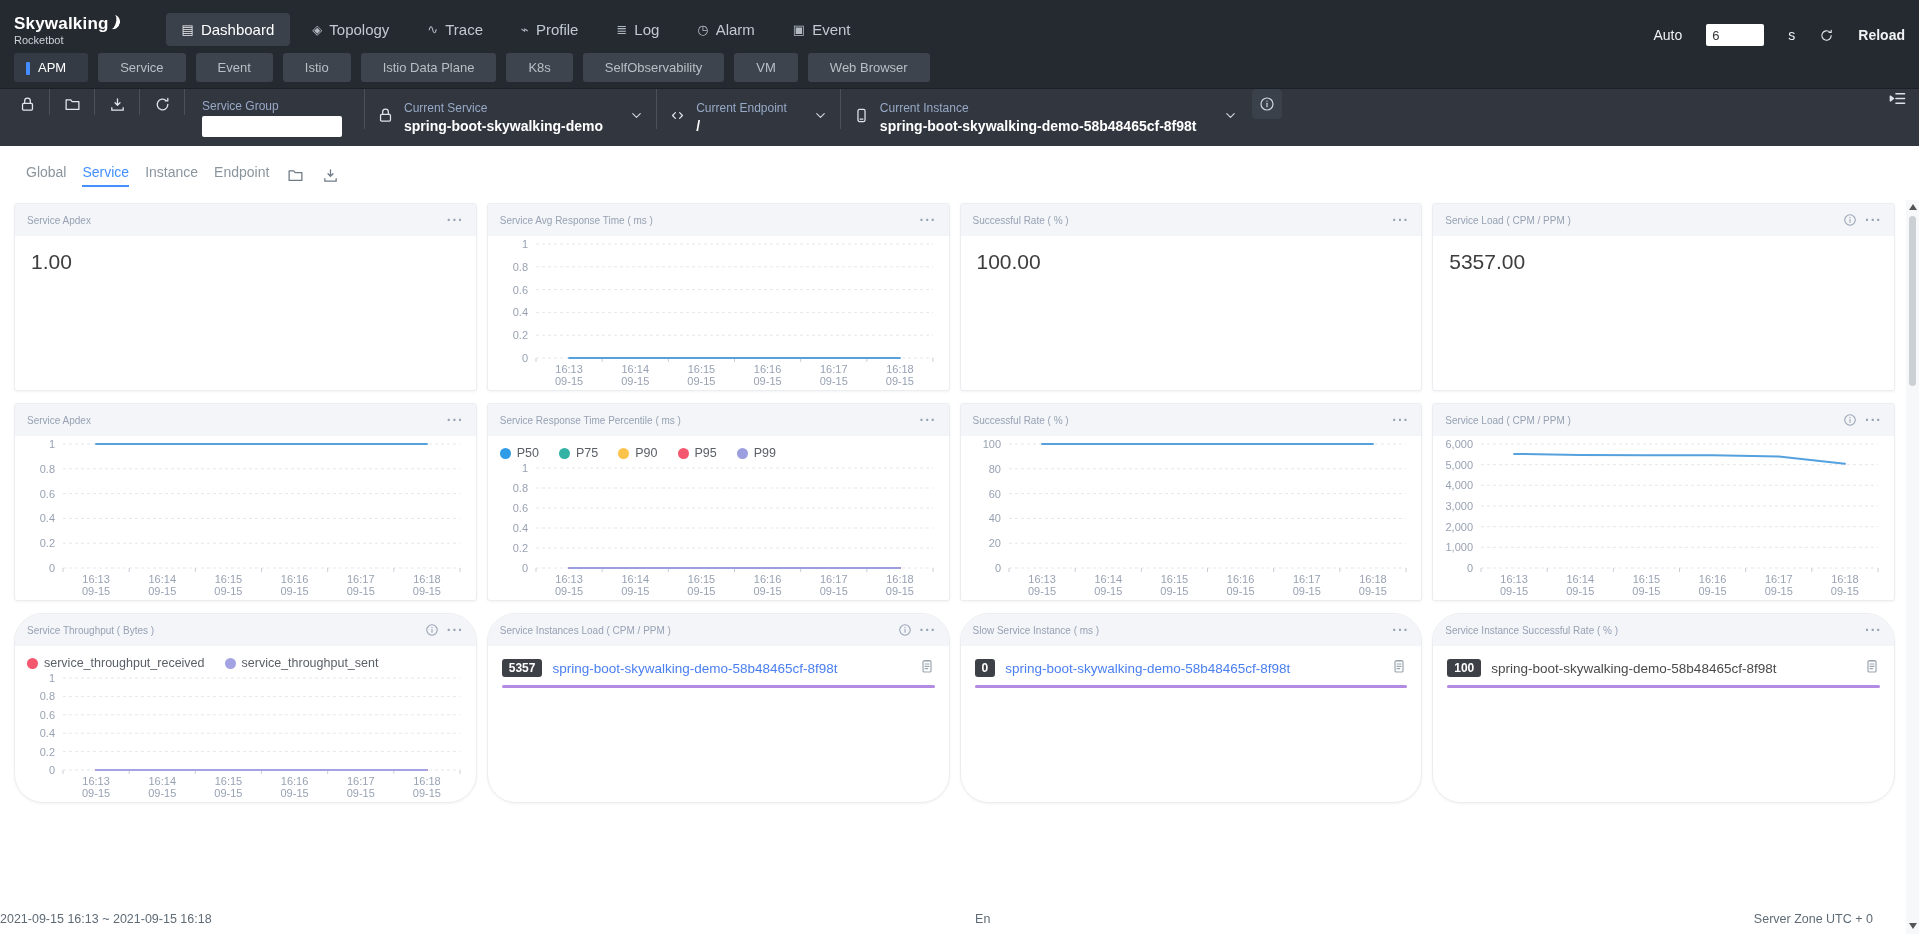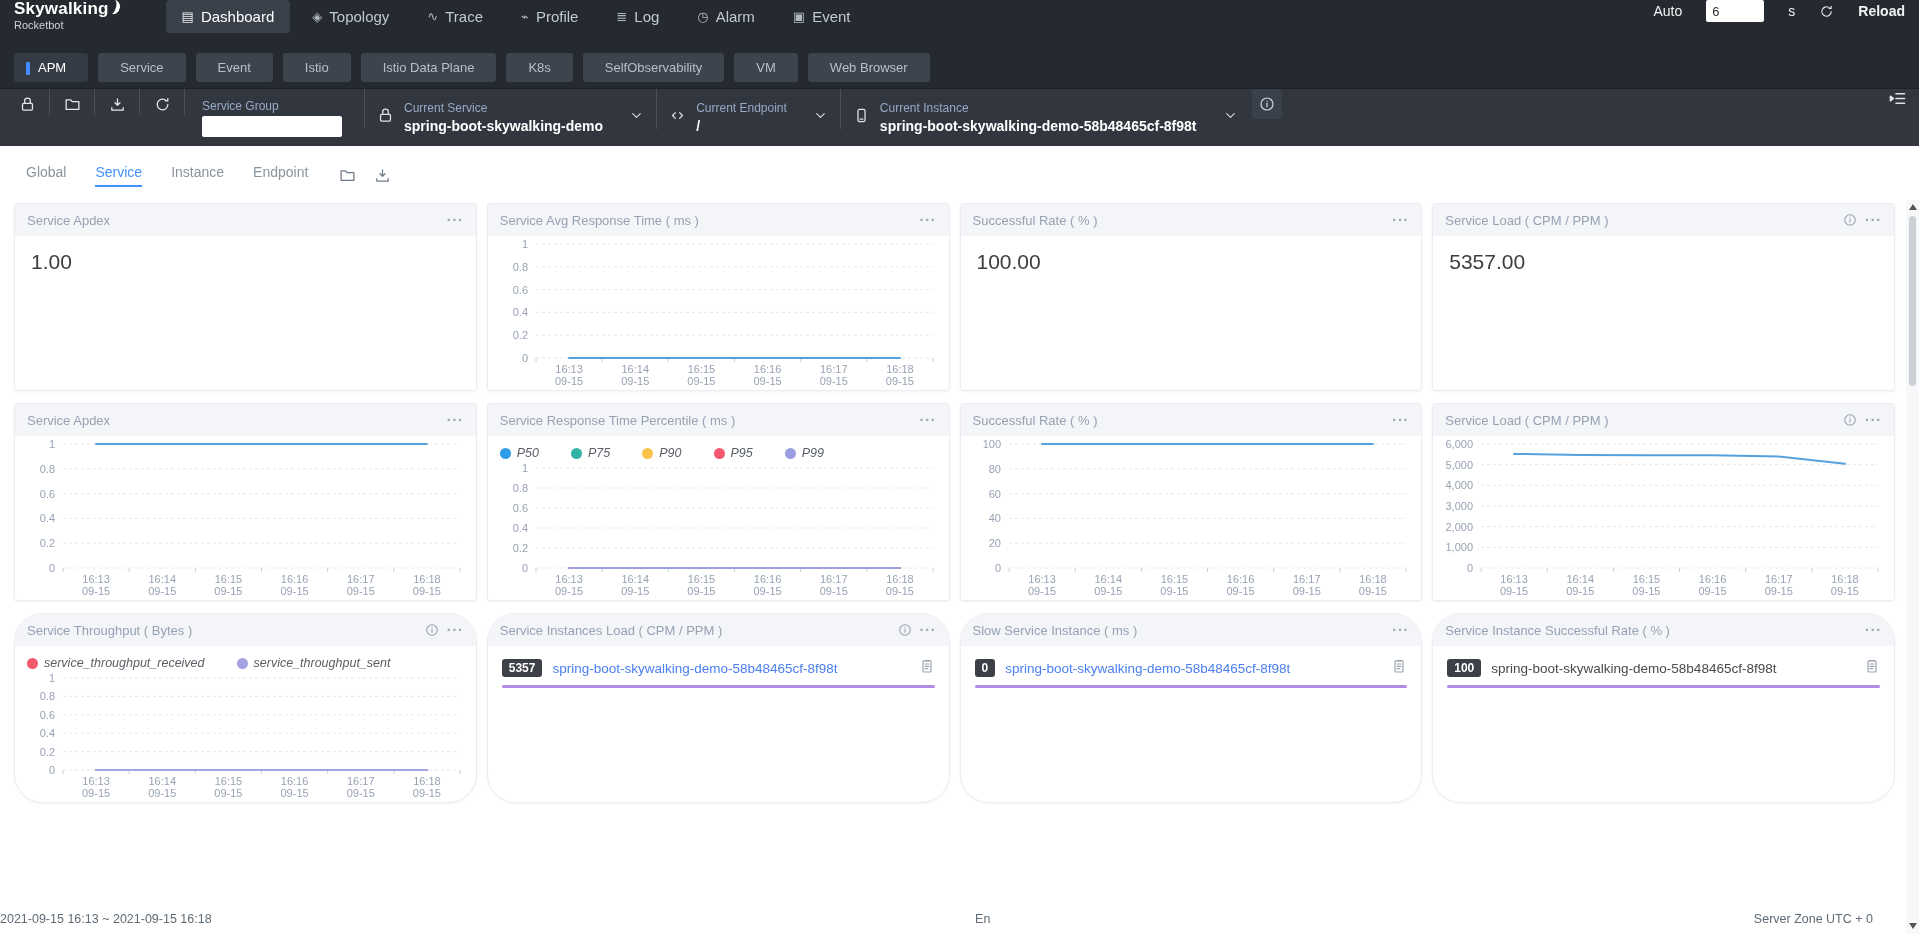--- a/index.html
+++ b/index.html
@@ -1,20 +1,20 @@
 <!DOCTYPE html>
 <html><head>
 <meta charset="utf-8">
 <style>
   * { box-sizing: border-box; margin: 0; padding: 0; }
   html,body { width:1919px; height:934px; overflow:hidden;
     font-family:"Liberation Sans","DejaVu Sans",sans-serif; background:#fff; }
 
   
-  .topbar { height:46px; background:#252a31; display:flex; align-items:flex-start; padding:0 14px; color:#e6e9ec; }
+  .topbar { height:46px; background:#252a31; display:flex; align-items:flex-end; padding:0 14px; color:#e6e9ec; }
   .logo { display:flex; flex-direction:column; margin-right:46px; line-height:1; }
   .logo-row { display:flex; align-items:flex-start; }
   .logo-title { font-size:17px; font-weight:bold; color:#fff; letter-spacing:.2px; }
   .logo-swoosh { display:inline-block; width:9px; height:15px; border-right:4px solid #fff;
      border-top-right-radius:12px; border-bottom-right-radius:12px; margin-left:2px; transform:rotate(14deg); }
   .logo-sub { font-size:11px; color:#cdd2d9; margin-top:3px; }
   .nav { display:flex; align-items:center; gap:6px; }
   .nav-item { display:flex; align-items:center; gap:7px; padding:8px 16px; border-radius:4px;
      font-size:15px; color:#c3c9d1; cursor:pointer; }
   .nav-item.active { background:#3a414b; color:#fff; }
@@ -46,39 +46,39 @@
   .sel-value { font-size:14px; font-weight:bold; color:#fff; }
   .chev { color:#d5dae0; margin-left:16px; } .chev svg { width:15px; height:15px; }
   .info-btn { width:30px; height:30px; background:#3a414b; border-radius:4px; display:flex; align-items:center;
      justify-content:center; color:#cfd5dc; margin-left:14px; cursor:pointer; }
   .info-btn svg { width:16px; height:16px; }
   .collapse-btn { margin-left:auto; color:#dfe3e8; cursor:pointer; }
   .collapse-btn svg { width:19px; height:19px; }
 
   
   .main { background:#fff; position:relative; height:786px; }
-  .tabs { display:flex; align-items:center; gap:29px; padding:18px 0 12px 26px; }
+  .tabs { display:flex; align-items:center; gap:16px; padding:18px 0 12px 26px; }
   .tab { font-size:14px; color:#8a959e; cursor:pointer; padding-bottom:5px; border-bottom:2px solid transparent; }
   .tab.active { color:#4490fe; border-bottom-color:#4490fe; }
   .tab-icons { display:flex; gap:18px; margin-left:2px; color:#6f7b86; }
   .tab-icons svg { width:17px; height:17px; cursor:pointer; }
 
   .grid { margin:4px 24px 0 14px; display:grid; grid-template-columns:repeat(4,1fr); column-gap:10px; row-gap:12px; }
   .card { background:#fff; border:1px solid #ebedf0; border-radius:3px; box-shadow:0 1px 3px rgba(0,0,0,.05);
      display:flex; flex-direction:column; overflow:hidden; }
   .r1 { height:188px; } .r2 { height:198px; } .r3 { height:190px;border-radius:29px; }
   .card-head { height:32px; min-height:32px; background:#f3f5f9; display:flex; align-items:center; padding:0 12px; }
-  .card-title { font-size:13px; color:#97a2b3; }
+  .card-title { font-size:10px; color:#97a2b3; }
   .head-icons { margin-left:auto; display:flex; align-items:center; gap:8px; color:#97a2b3; }
   .head-icons svg { width:14px; height:14px; cursor:pointer; }
   .more { font-size:14px; font-weight:bold; letter-spacing:1px; cursor:pointer; line-height:1; }
   .card-body { flex:1; display:flex; flex-direction:column; min-height:0; }
   .big-value { padding:14px 16px; font-size:21px; color:#3d3d3d; }
   .chart { flex:1; min-height:0; }
-  .legend { display:flex; gap:32px; padding:10px 12px 0 12px; flex-wrap:wrap;font-style:italic; }
+  .legend { display:flex; gap:20px; padding:10px 12px 0 12px; flex-wrap:wrap; }
   .lg-item { display:flex; align-items:center; gap:6px; font-size:12.5px; color:#5a5f66; cursor:pointer; }
   .lg-dot { width:11px; height:11px; border-radius:50%; display:inline-block; }
   svg text.tk { fill:#98a2b3; font-size:11px; font-family:"Liberation Sans","DejaVu Sans",sans-serif; }
 
   .list-item { padding:12px 14px 0 14px; }
   .li-row { display:flex; align-items:center; gap:10px; }
   .badge { background:#3d4046; color:#fff; font-size:12px; font-weight:bold; padding:2px 7px; border-radius:3px; }
   .li-label { font-size:13.5px; flex:1; white-space:nowrap; overflow:hidden; text-overflow:ellipsis; }
   .li-label.link { color:#4a7ff0; cursor:pointer; }
   .li-label.plain { color:#4a4a4a; }

